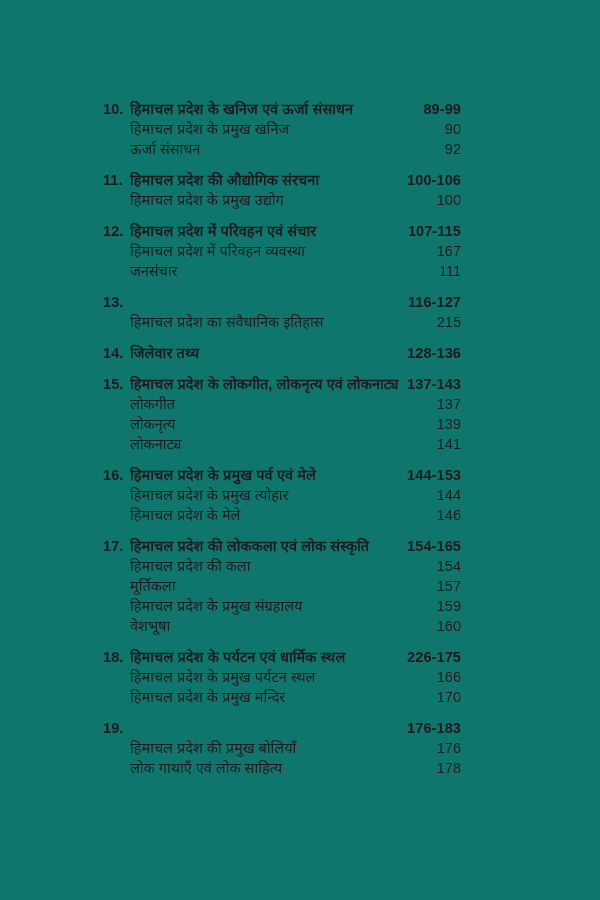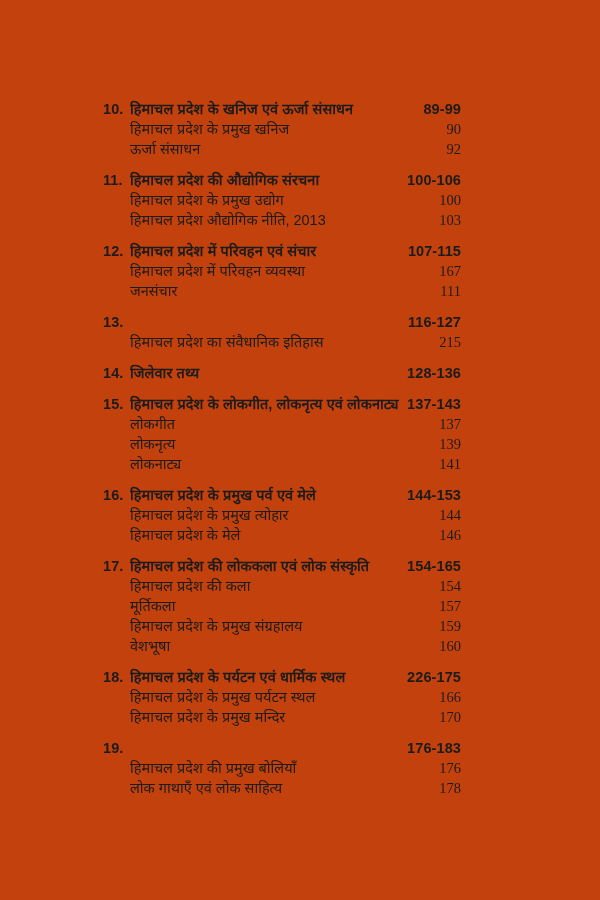--- a/index.html
+++ b/index.html
@@ -4,21 +4,21 @@
 <style>
   html, body {
     margin: 0;
     padding: 0;
     background: #ffffff;
   }
   .page {
     position: relative;
     width: 600px;
     height: 900px;
-    background: #c2410c;
+    background: #0f766e;
     overflow: hidden;
     font-family: "Liberation Sans", "DejaVu Sans", sans-serif;
     color: #1c1c1c;
   }
   .toc {
     position: absolute;
     top: 99px;
     left: 103px;
     width: 358px;
   }
@@ -49,21 +49,20 @@
     margin-left: auto;
     text-align: right;
     white-space: nowrap;
   }
   .row.sub {
     font-weight: normal;
     padding-left: 27px;
   }
   .row.sub .pages {
     font-weight: normal;
-    font-family: Liberation Serif, serif;
   }
 </style>
 </head>
 <body>
 
 <div class="page">
   <div class="toc" id="toc-list">
   <div class="entry">
     <div class="row main">
       <span class="num">10.</span>
@@ -87,24 +86,20 @@
       <span class="num">11.</span>
       <span class="title">हिमाचल प्रदेश की औद्योगिक संरचना</span>
       <span class="pages">100-106</span>
     </div>
 
   <div class="row sub">
     <span class="title">हिमाचल प्रदेश के प्रमुख उद्योग</span>
     <span class="pages">100</span>
   </div>
 
-  <div class="row sub">
-    <span class="title">हिमाचल प्रदेश औद्योगिक नीति, 2013</span>
-    <span class="pages">103</span>
-  </div>
 </div>
 
   <div class="entry">
     <div class="row main">
       <span class="num">12.</span>
       <span class="title">हिमाचल प्रदेश में परिवहन एवं संचार</span>
       <span class="pages">107-115</span>
     </div>
 
   <div class="row sub">

